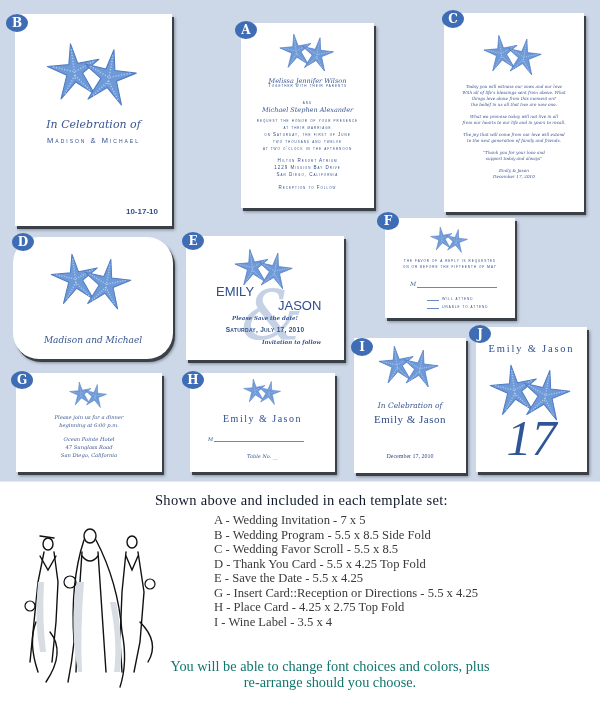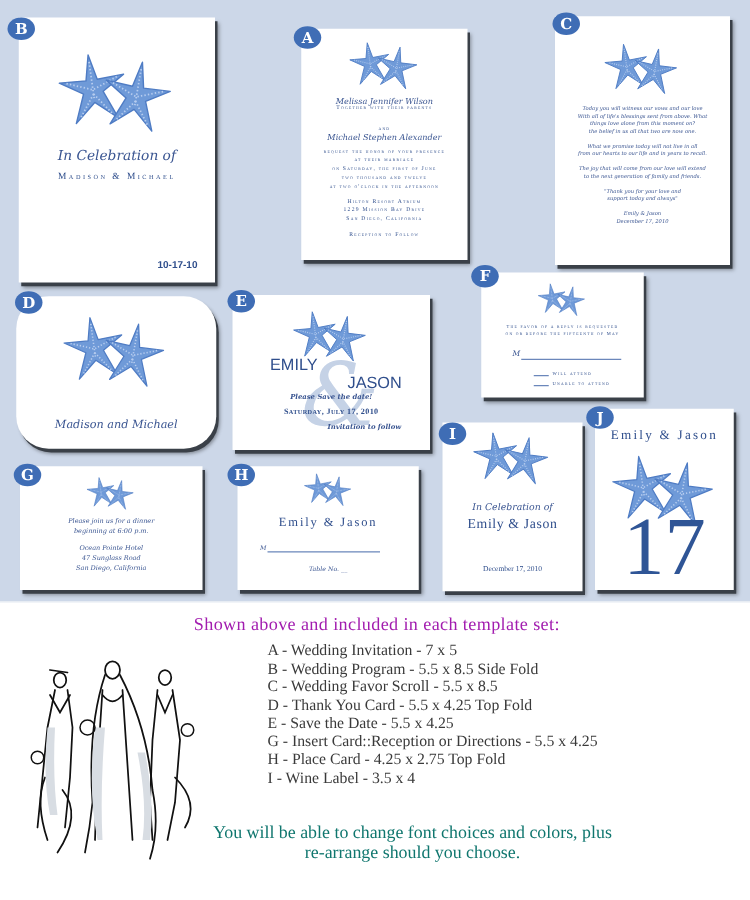--- a/index.html
+++ b/index.html
@@ -12,29 +12,29 @@
       color: #2f4e8c; text-align: center; overflow: hidden;
     }
     .badge {
       position: absolute; width: 22px; height: 18px; border-radius: 50%;
       background: #3f6db5; color: #fff; font-family: "DejaVu Serif", serif;
       font-weight: bold; font-size: 12px; line-height: 18px; text-align: center;
       z-index: 5;
     }
     .stars { position: absolute; left: 50%; transform: translateX(-50%); }
     .script { font-family: "DejaVu Serif", serif; font-style: italic; color: #3a5591; }
-    .caps { font-family: Liberation Serif, serif; font-variant: small-caps; letter-spacing: 1px; color: #2f4e8c; }
+    .caps { font-family: Liberation Sans, sans-serif; font-variant: small-caps; letter-spacing: 1px; color: #2f4e8c; }
     .serif { font-family: "Liberation Serif", serif; color: #2f4e8c; }
     .sans { font-family: "Liberation Sans", sans-serif; color: #2f4e8c; }
     .txt { position: absolute; left: 0; right: 0; text-align: center; white-space: nowrap; }
     .rule { position: absolute; height: 1px; background: #6b87bb; }
 
     
     .panel { position: absolute; left: 0; top: 481px; width: 600px; height: 239px; background: #ffffff; border-top: 1px solid #e4e9f1; }
-    .panel-title { position: absolute; left: 155px; top: 10px; font-family: "Liberation Serif", serif; font-size: 14.5px; color: #a21caf; letter-spacing: 0.3px; }
+    .panel-title { position: absolute; left: 155px; top: 10px; font-family: "Liberation Serif", serif; font-size: 14.5px; color: #0f172a; letter-spacing: 0.3px; }
     .items { position: absolute; left: 214px; top: 31px; font-family: "Liberation Serif", serif; font-size: 12.6px; color: #3a3a3a; line-height: 14.5px; list-style: none; }
     .footer-note { position: absolute; left: 150px; width: 360px; top: 176px; text-align: center; font-family: "Liberation Serif", serif; font-size: 14.3px; color: #0f766e; line-height: 16px; }
     .illustration { position: absolute; left: 10px; top: 40px; width: 160px; height: 170px; }
   </style>
 </head>
 <body>
 
 <svg width="0" height="0" style="position:absolute">
   <defs>
     <g id="starfish">
@@ -167,21 +167,21 @@
 </div>
 
 <div class="badge" style="left:469px;top:325px;">J</div>
 <div class="card" style="left:476px;top:327px;width:111px;height:145px;">
   <div class="txt serif" style="top:16px;font-size:10.5px;letter-spacing:1.8px;">Emily &amp; Jason</div>
   <div class="stars" style="top:36px;width:86px;height:60px;">
     <svg width="86" height="60" viewBox="0 0 170 115">
         <use href="#starpair"></use>
       </svg>
   </div>
-  <div class="txt serif" style="top:86px;font-size:66px;color:#2f5596;line-height:50px;">17</div>
+  <div class="txt serif" style="top:86px;font-size:50px;font-style:italic;color:#2f5596;line-height:50px;">17</div>
 </div>
 
 <div class="panel">
   <svg class="illustration" viewBox="0 0 160 170">
     <g fill="none" stroke="#111" stroke-width="1.4" stroke-linecap="round">
 
       <ellipse cx="38" cy="22" rx="5" ry="6"></ellipse>
       <path d="M30 14 L44 16"></path>
       <path d="M34 30 L28 60 L24 100 L20 140 M44 30 L48 60 L46 100 L42 140"></path>
       <path d="M30 34 L38 48 L46 34"></path>

